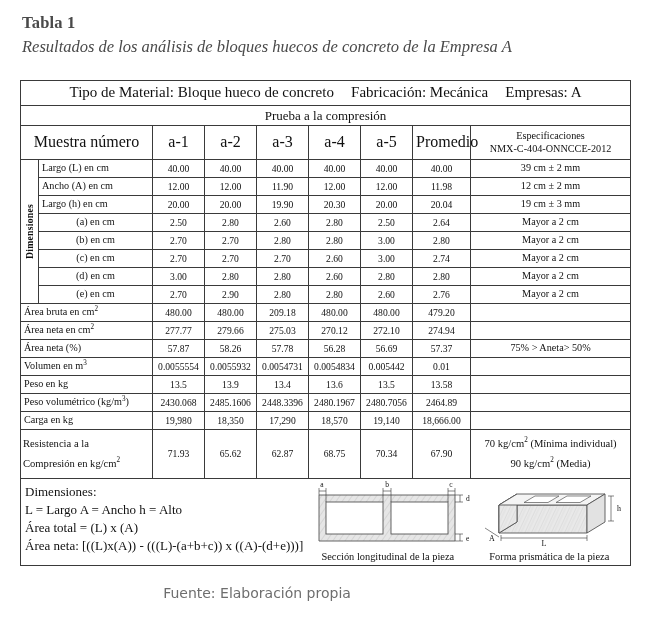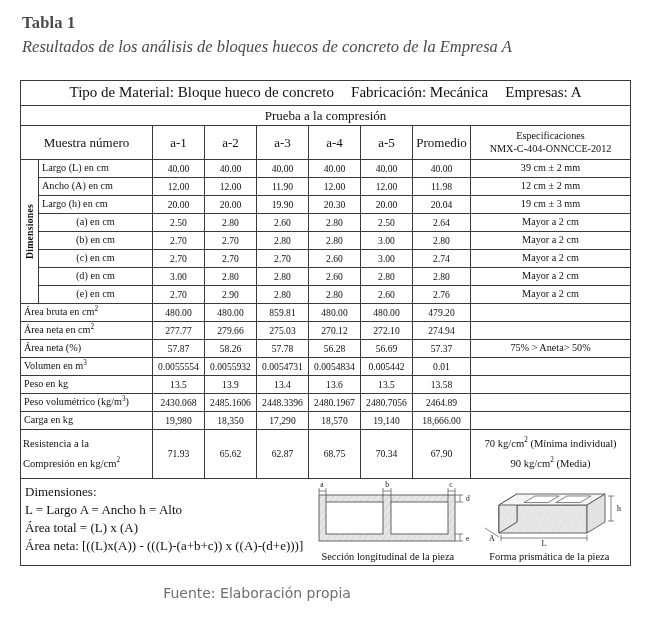--- a/index.html
+++ b/index.html
@@ -47,21 +47,21 @@
   .lft { text-align: left; }
   .num { text-align: center; font-size: 9.6px; }
   .h20 { height: 18px; }
 
   .toprow td { height: 24px; }
   .topcells {
     display: flex; justify-content: space-around;
     align-items: center; font-size: 15px; padding: 0 40px;
   }
   .pruebarow td { height: 19px; font-size: 13px; }
-  .hdr td { height: 33px; font-size: 13px; }
+  .hdr td { height: 33px; font-size: 16px; }
   .hdr .spec { font-size: 10.2px; line-height: 1.25; }
 
   .dim-label {
     width: 18px;
     padding: 0 !important;
     position: relative;
   }
   .dim-label span {
     display: block;
     writing-mode: vertical-rl;
@@ -240,21 +240,21 @@
             <td class="num">2.76</td>
             <td class="ctr">Mayor a 2 cm</td>
           </tr>
         </tbody>
 
       <tbody id="prop-rows">
           <tr class="h20">
             <td colspan="2" class="lft fullrowlabel"><span>Área bruta en cm</span><sup>2</sup></td>
             <td class="num">480.00</td>
             <td class="num">480.00</td>
-            <td class="num">859.81</td>
+            <td class="num">209.18</td>
             <td class="num">480.00</td>
             <td class="num">480.00</td>
             <td class="num">479.20</td>
             <td class="ctr"></td>
           </tr>
           <tr class="h20">
             <td colspan="2" class="lft fullrowlabel"><span>Área neta en cm</span><sup>2</sup></td>
             <td class="num">277.77</td>
             <td class="num">279.66</td>
             <td class="num">275.03</td>

